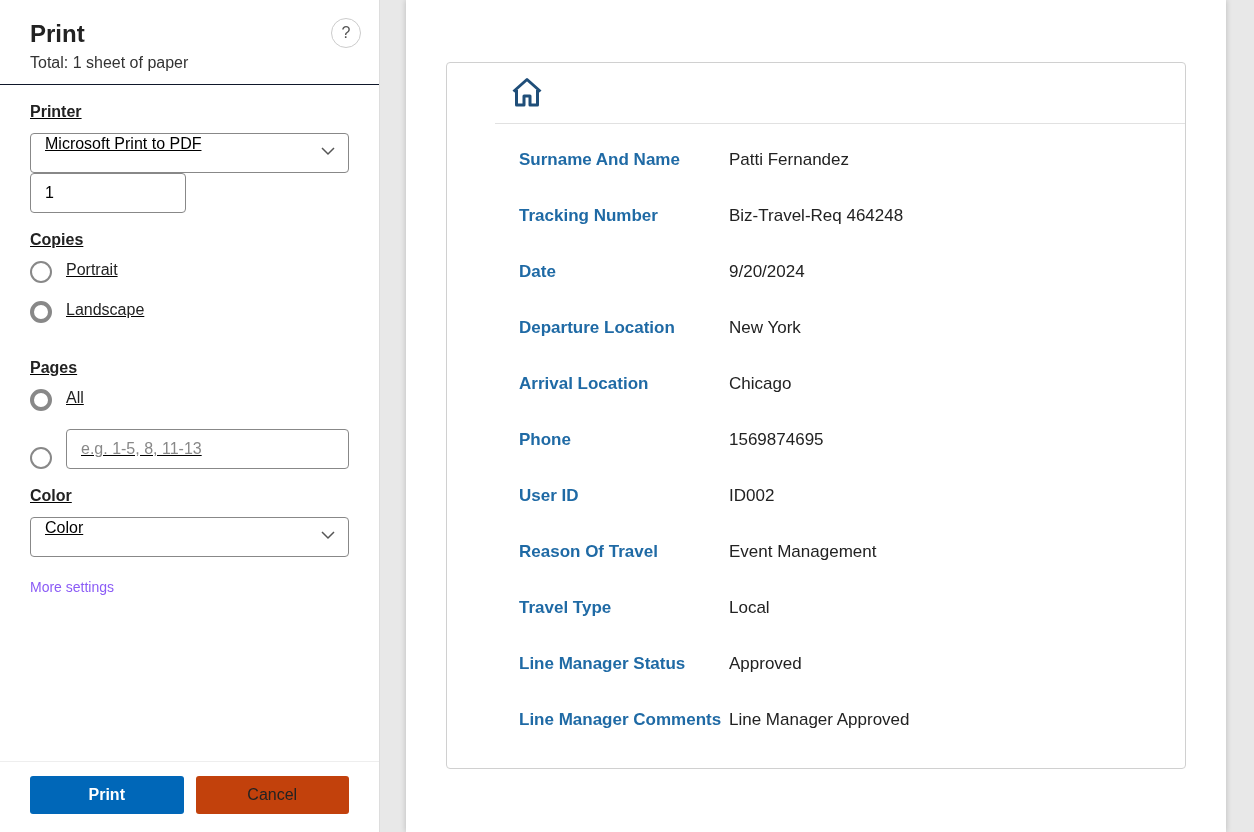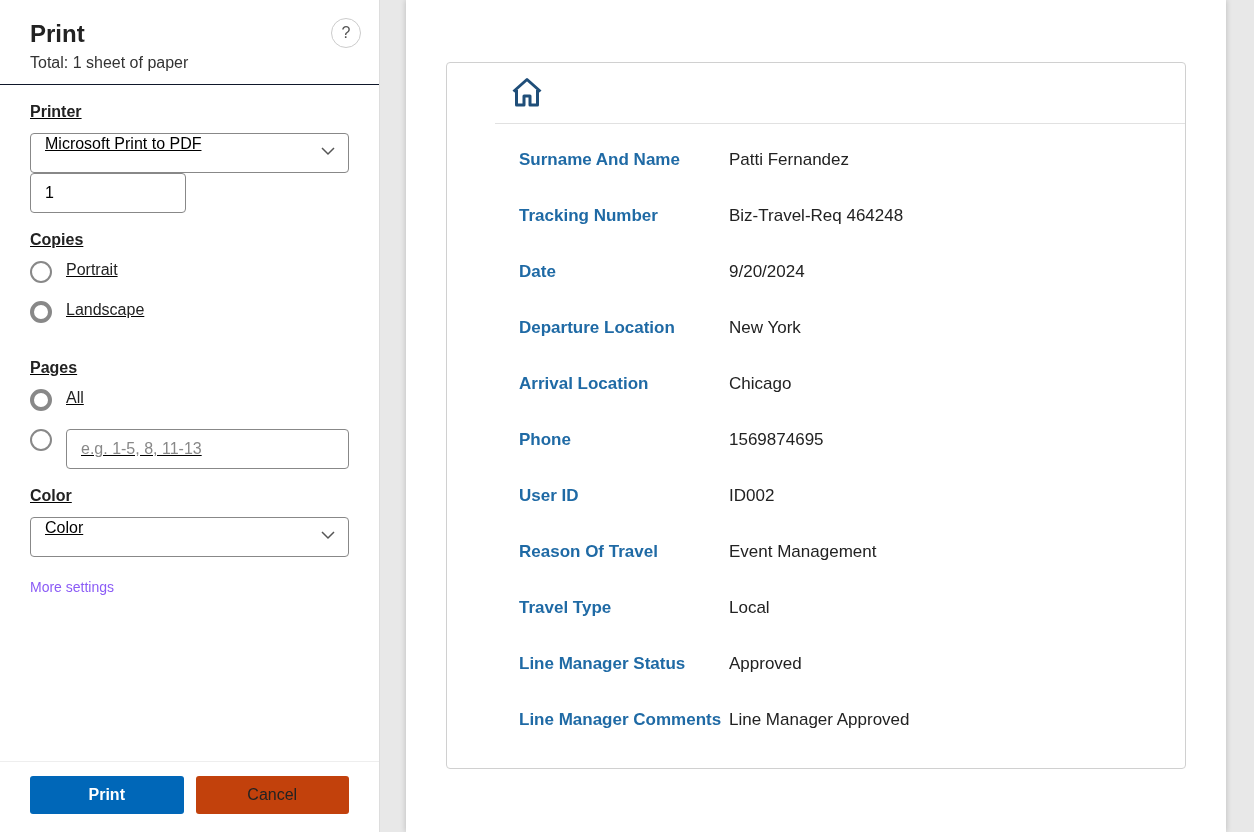--- a/index.html
+++ b/index.html
@@ -118,21 +118,21 @@
     .radio-outer.selected::after {
       content: "";
       width: 8px; height: 8px;
       background: #fff;
       border-radius: 50%;
     }
     .radio-label { font-size: 16px; color: #222; }
 
     .pages-custom-row {
       display: flex;
-      align-items: flex-start;
+      align-items: flex-end;
       gap: 14px;
     }
     .pages-input {
       flex: 1;
       height: 40px;
       border: 1px solid #888;
       border-radius: 4px;
       padding: 0 14px;
       font-size: 16px;
     }

